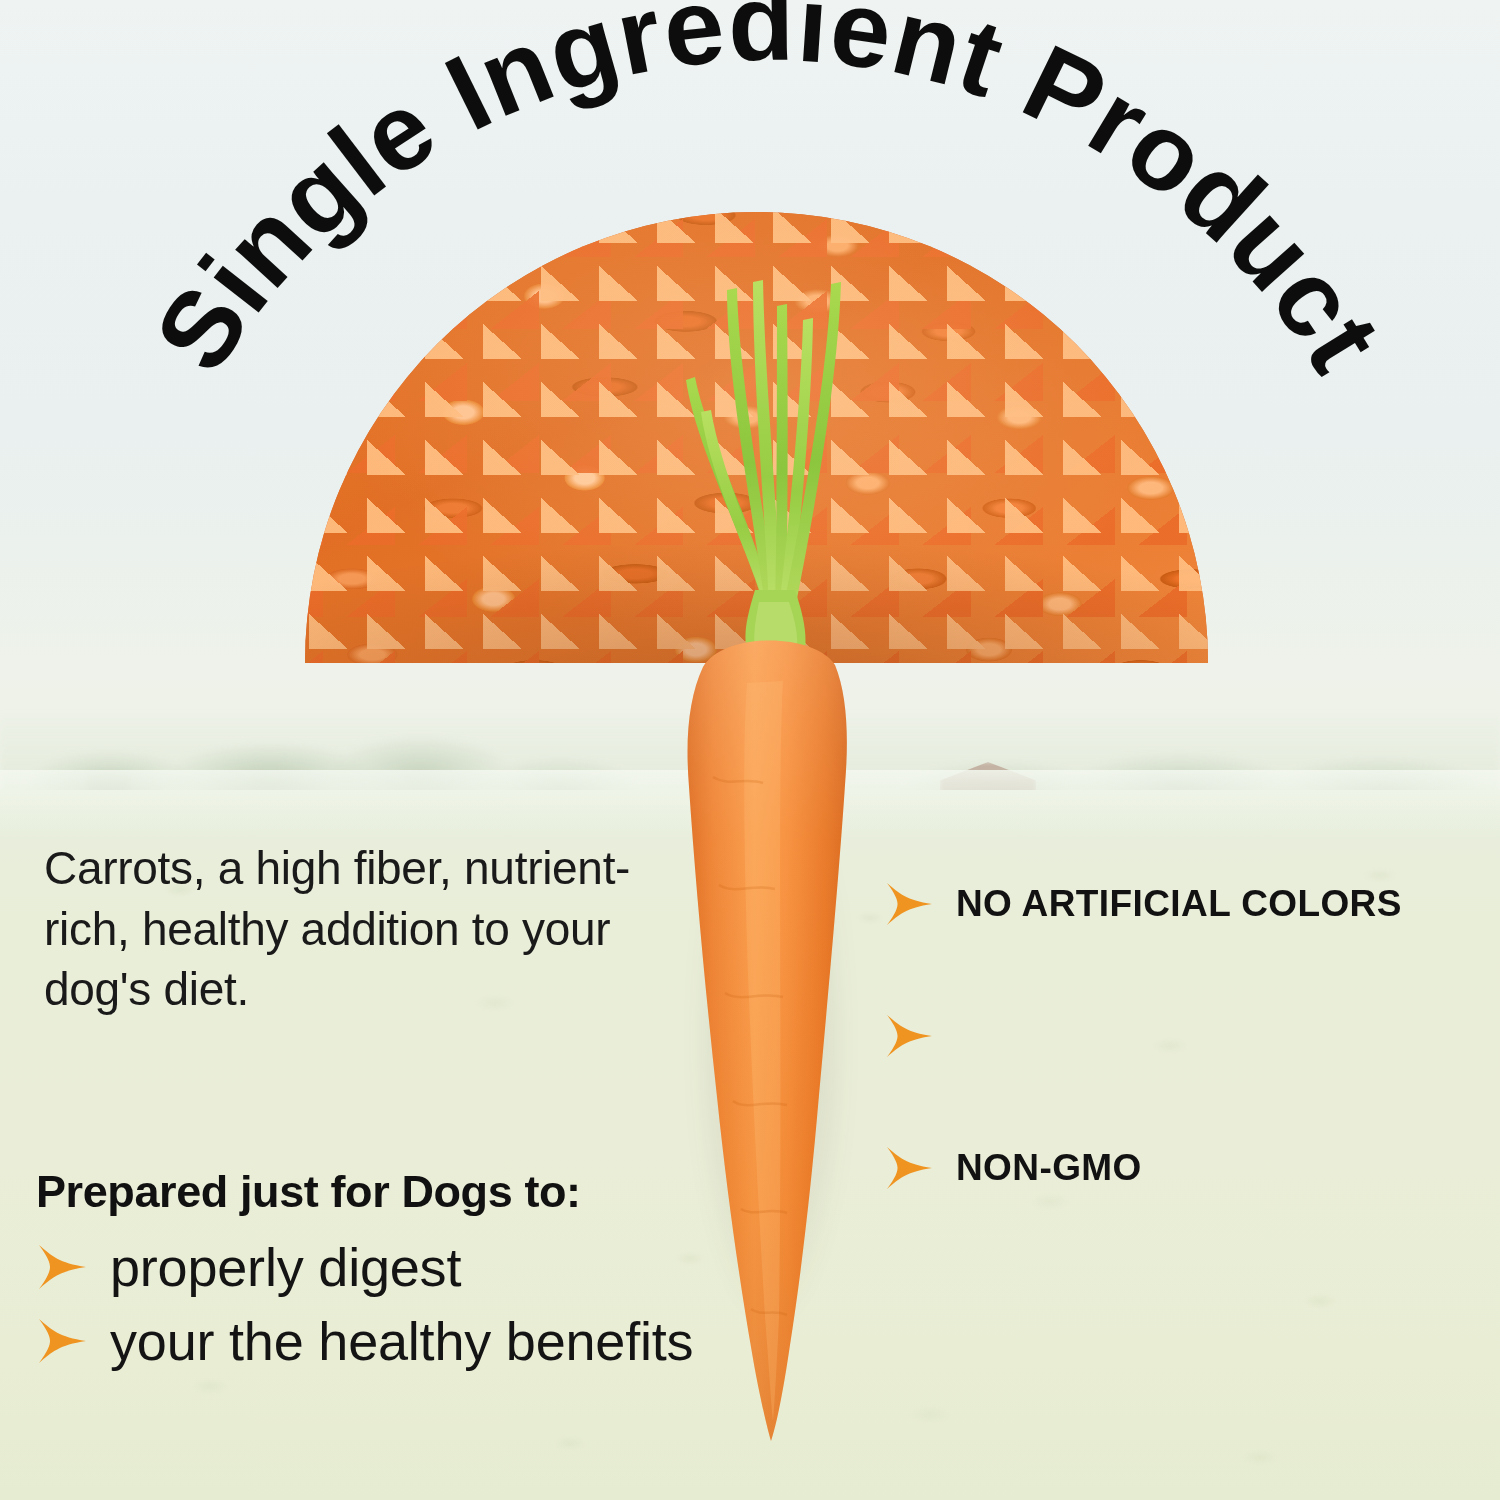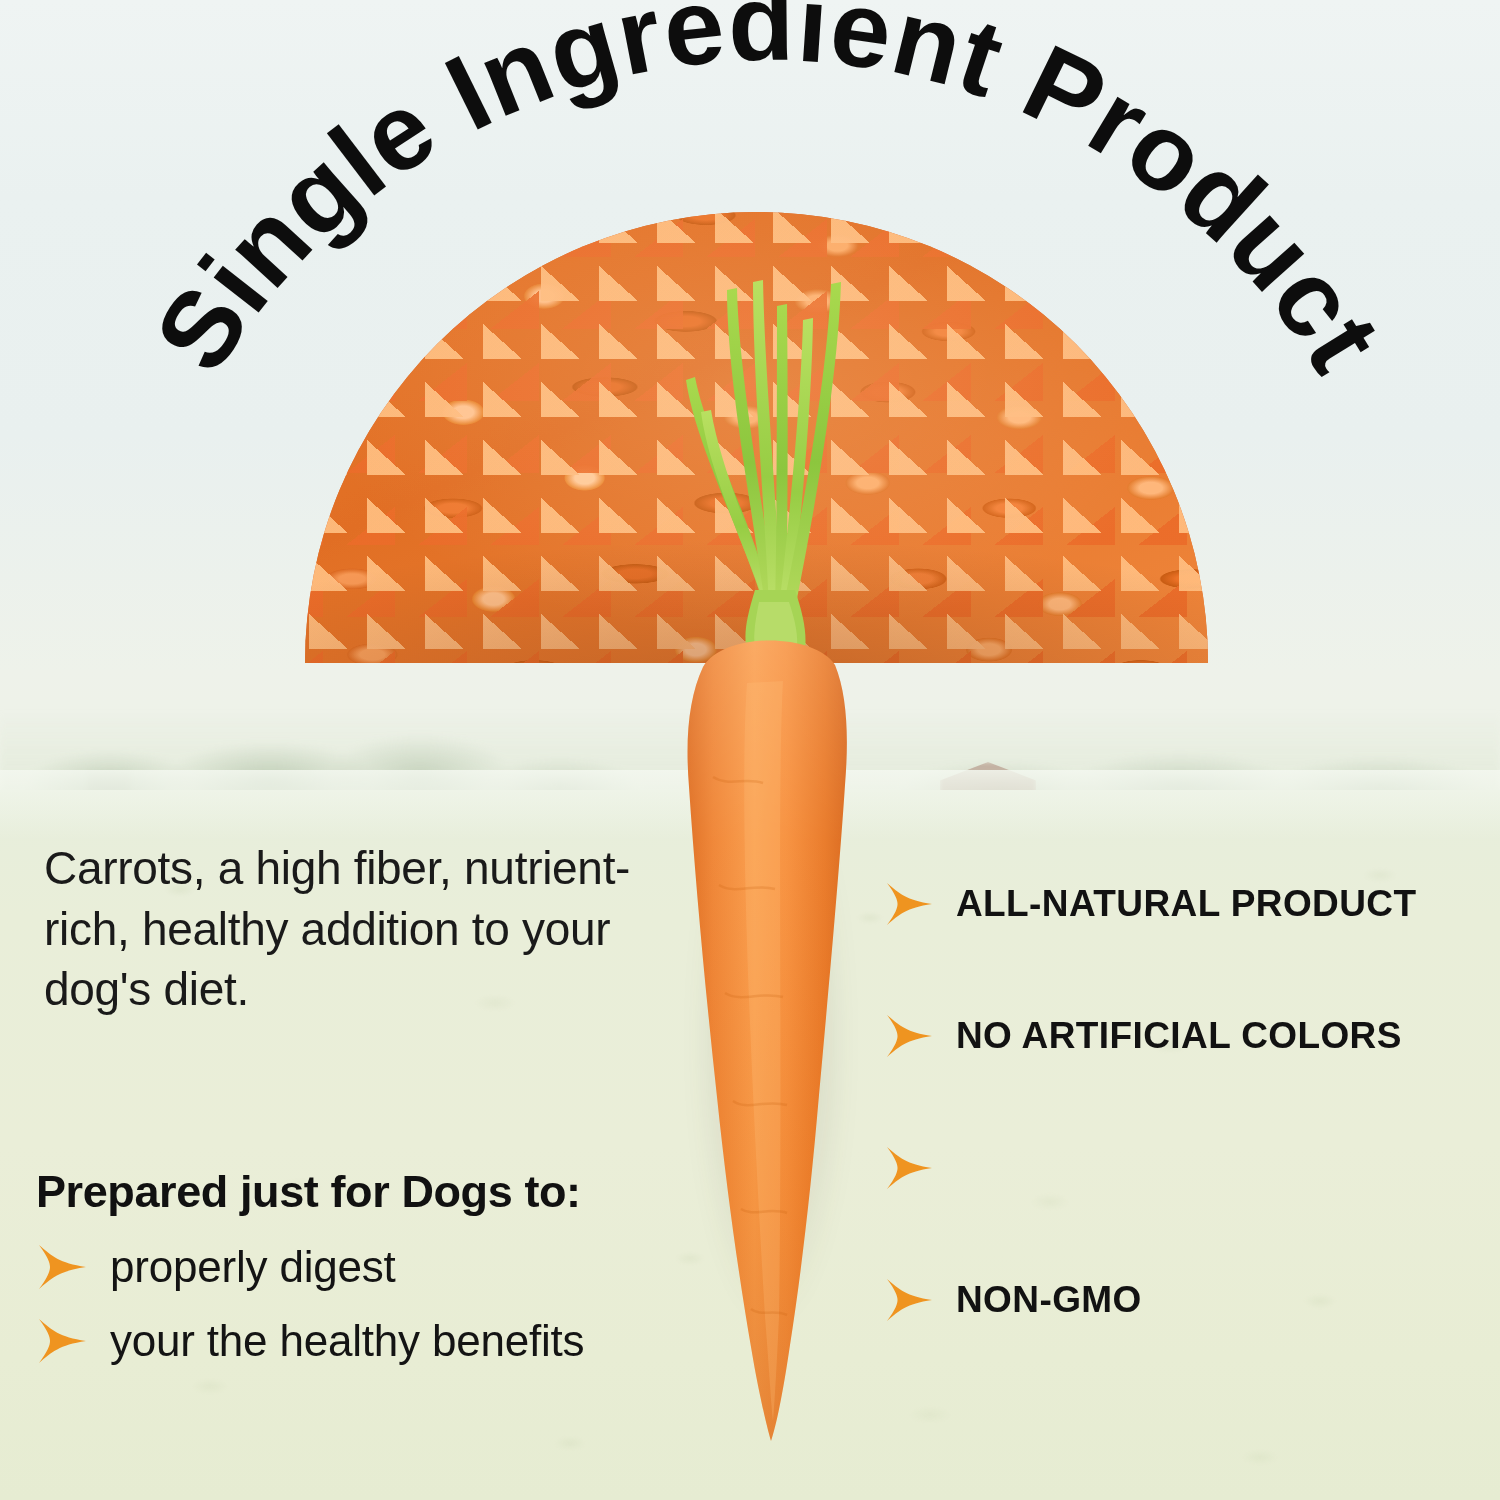--- a/index.html
+++ b/index.html
@@ -262,21 +262,21 @@
     align-items: center;
     gap: 22px;
   }
   .arrow {
     flex: 0 0 auto;
     width: 52px;
     height: 46px;
     display: block;
   }
   .bullet-text-lower {
-    font-size: 44px;
+    font-size: 54px;
     color: #141414;
     letter-spacing: -0.2px;
     white-space: nowrap;
   }
   .bullet-text-upper {
     font-size: 37px;
     font-weight: bold;
     color: #121212;
     letter-spacing: 0.4px;
     white-space: nowrap;
@@ -425,26 +425,20 @@
       </svg>
       <span class="bullet-text-lower">your the healthy benefits</span>
     </li>
   </ul>
 
   <ul class="bullet-list right-col">
     <li class="bullet-li">
       <svg class="arrow" viewBox="0 0 52 46">
         <path d="M3,1 C16,12 23,19 50,23 C23,27 16,34 3,45 C12,33 14,27 14,23 C14,19 12,13 3,1 Z" fill="#ef9420"></path>
       </svg>
-      <span class="bullet-text-upper">ALL-NATURAL PRODUCT</span>
-    </li>
-    <li class="bullet-li">
-      <svg class="arrow" viewBox="0 0 52 46">
-        <path d="M3,1 C16,12 23,19 50,23 C23,27 16,34 3,45 C12,33 14,27 14,23 C14,19 12,13 3,1 Z" fill="#ef9420"></path>
-      </svg>
       <span class="bullet-text-upper">NO ARTIFICIAL COLORS</span>
     </li>
     <li class="bullet-li">
       <svg class="arrow" viewBox="0 0 52 46">
         <path d="M3,1 C16,12 23,19 50,23 C23,27 16,34 3,45 C12,33 14,27 14,23 C14,19 12,13 3,1 Z" fill="#ef9420"></path>
       </svg>
     </li>
     <li class="bullet-li">
       <svg class="arrow" viewBox="0 0 52 46">
         <path d="M3,1 C16,12 23,19 50,23 C23,27 16,34 3,45 C12,33 14,27 14,23 C14,19 12,13 3,1 Z" fill="#ef9420"></path>

